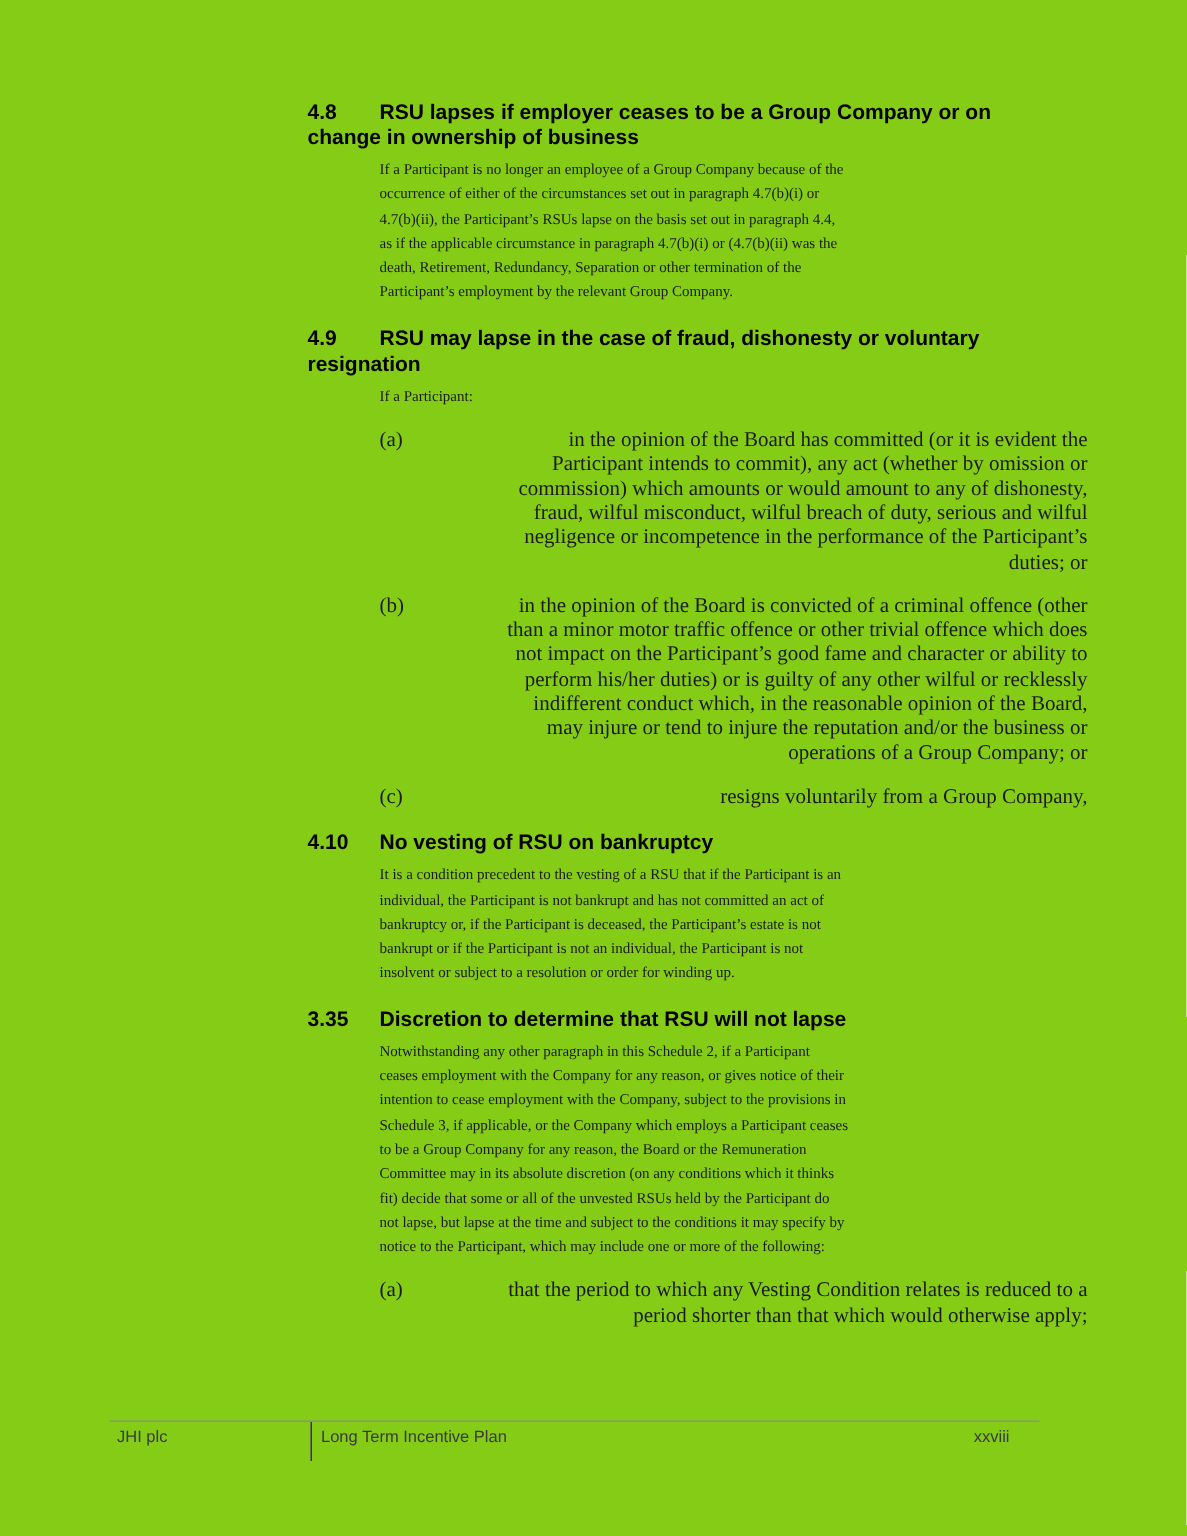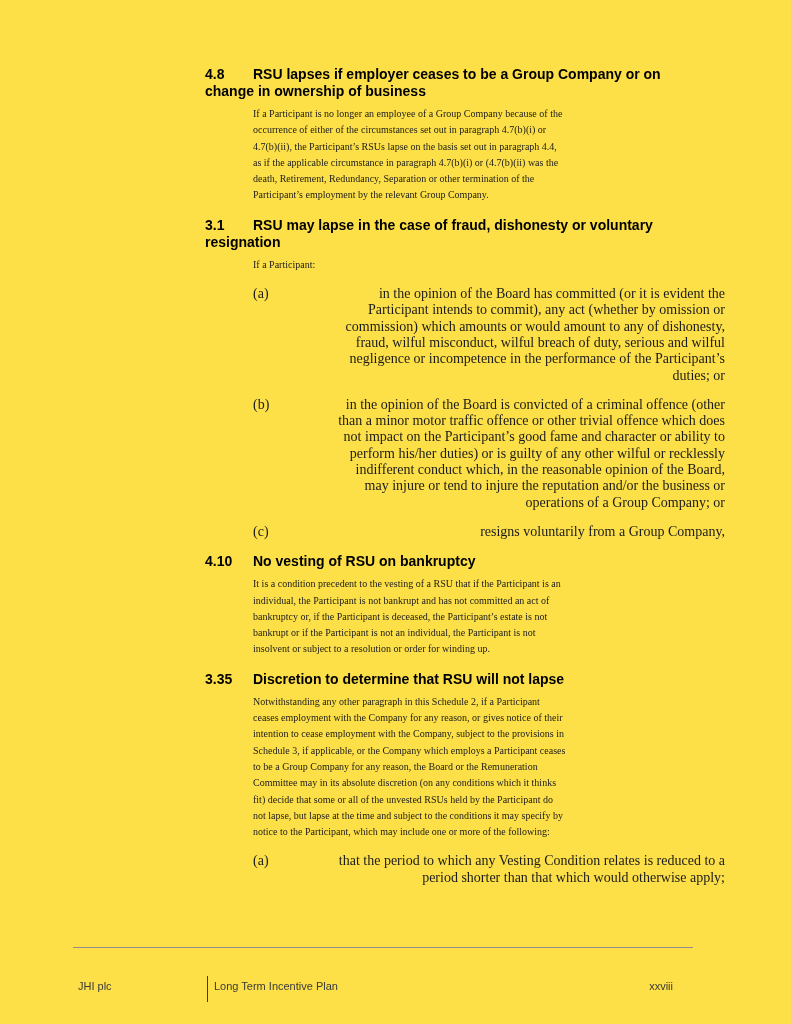--- a/index.html
+++ b/index.html
@@ -1,20 +1,20 @@
 <!DOCTYPE html>
 <html><head>
 <meta charset="utf-8">
 <style>
   html, body { margin: 0; padding: 0; background: #ffffff; }
   .page {
     position: relative;
     width: 791px;
     height: 1024px;
-    background: #fde047;
+    background: #84cc16;
     font-family: "Liberation Serif", serif;
     color: #1b1b1b;
     overflow: hidden;
   }
   .content {
     position: absolute;
     left: 205px;
     top: 66px;
     width: 520px;
   }
@@ -68,21 +68,20 @@
     color: #3a3a3a;
   }
   .footer-rule {
     border-top: 1px solid #8f8f8f;
     height: 0;
   }
   .footer-row {
     display: flex;
     min-height: 26px;
     align-items: stretch;
-    margin-top: 28px;
   }
   .f-left {
     flex: 0 0 129px;
     width: 129px;
     padding: 4px 0 0 5px;
   }
   .f-center {
     flex: 1 1 auto;
     border-left: 1px solid #4c1d95;
     padding: 4px 0 0 6px;
@@ -103,21 +102,21 @@
 change in ownership of business</span></h2>
       <p class="body-p">If a Participant is no longer an employee of a Group Company because of the
 occurrence of either of the circumstances set out in paragraph 4.7(b)(i) or
 4.7(b)(ii), the Participant’s RSUs lapse on the basis set out in paragraph 4.4,
 as if the applicable circumstance in paragraph 4.7(b)(i) or (4.7(b)(ii) was the
 death, Retirement, Redundancy, Separation or other termination of the
 Participant’s employment by the relevant Group Company.</p>
     </div>
 
     <div class="section">
-      <h2 class="heading"><span class="hnum">3.1</span><span>RSU may lapse in the case of fraud, dishonesty or voluntary
+      <h2 class="heading"><span class="hnum">4.9</span><span>RSU may lapse in the case of fraud, dishonesty or voluntary
 resignation</span></h2>
       <p class="body-p">If a Participant:</p>
       <div class="list-item">
         <span class="marker">(a)</span>
         <span class="li-text">in the opinion of the Board has committed (or it is evident the
 Participant intends to commit), any act (whether by omission or
 commission) which amounts or would amount to any of dishonesty,
 fraud, wilful misconduct, wilful breach of duty, serious and wilful
 negligence or incompetence in the performance of the Participant’s
 duties; or</span>

